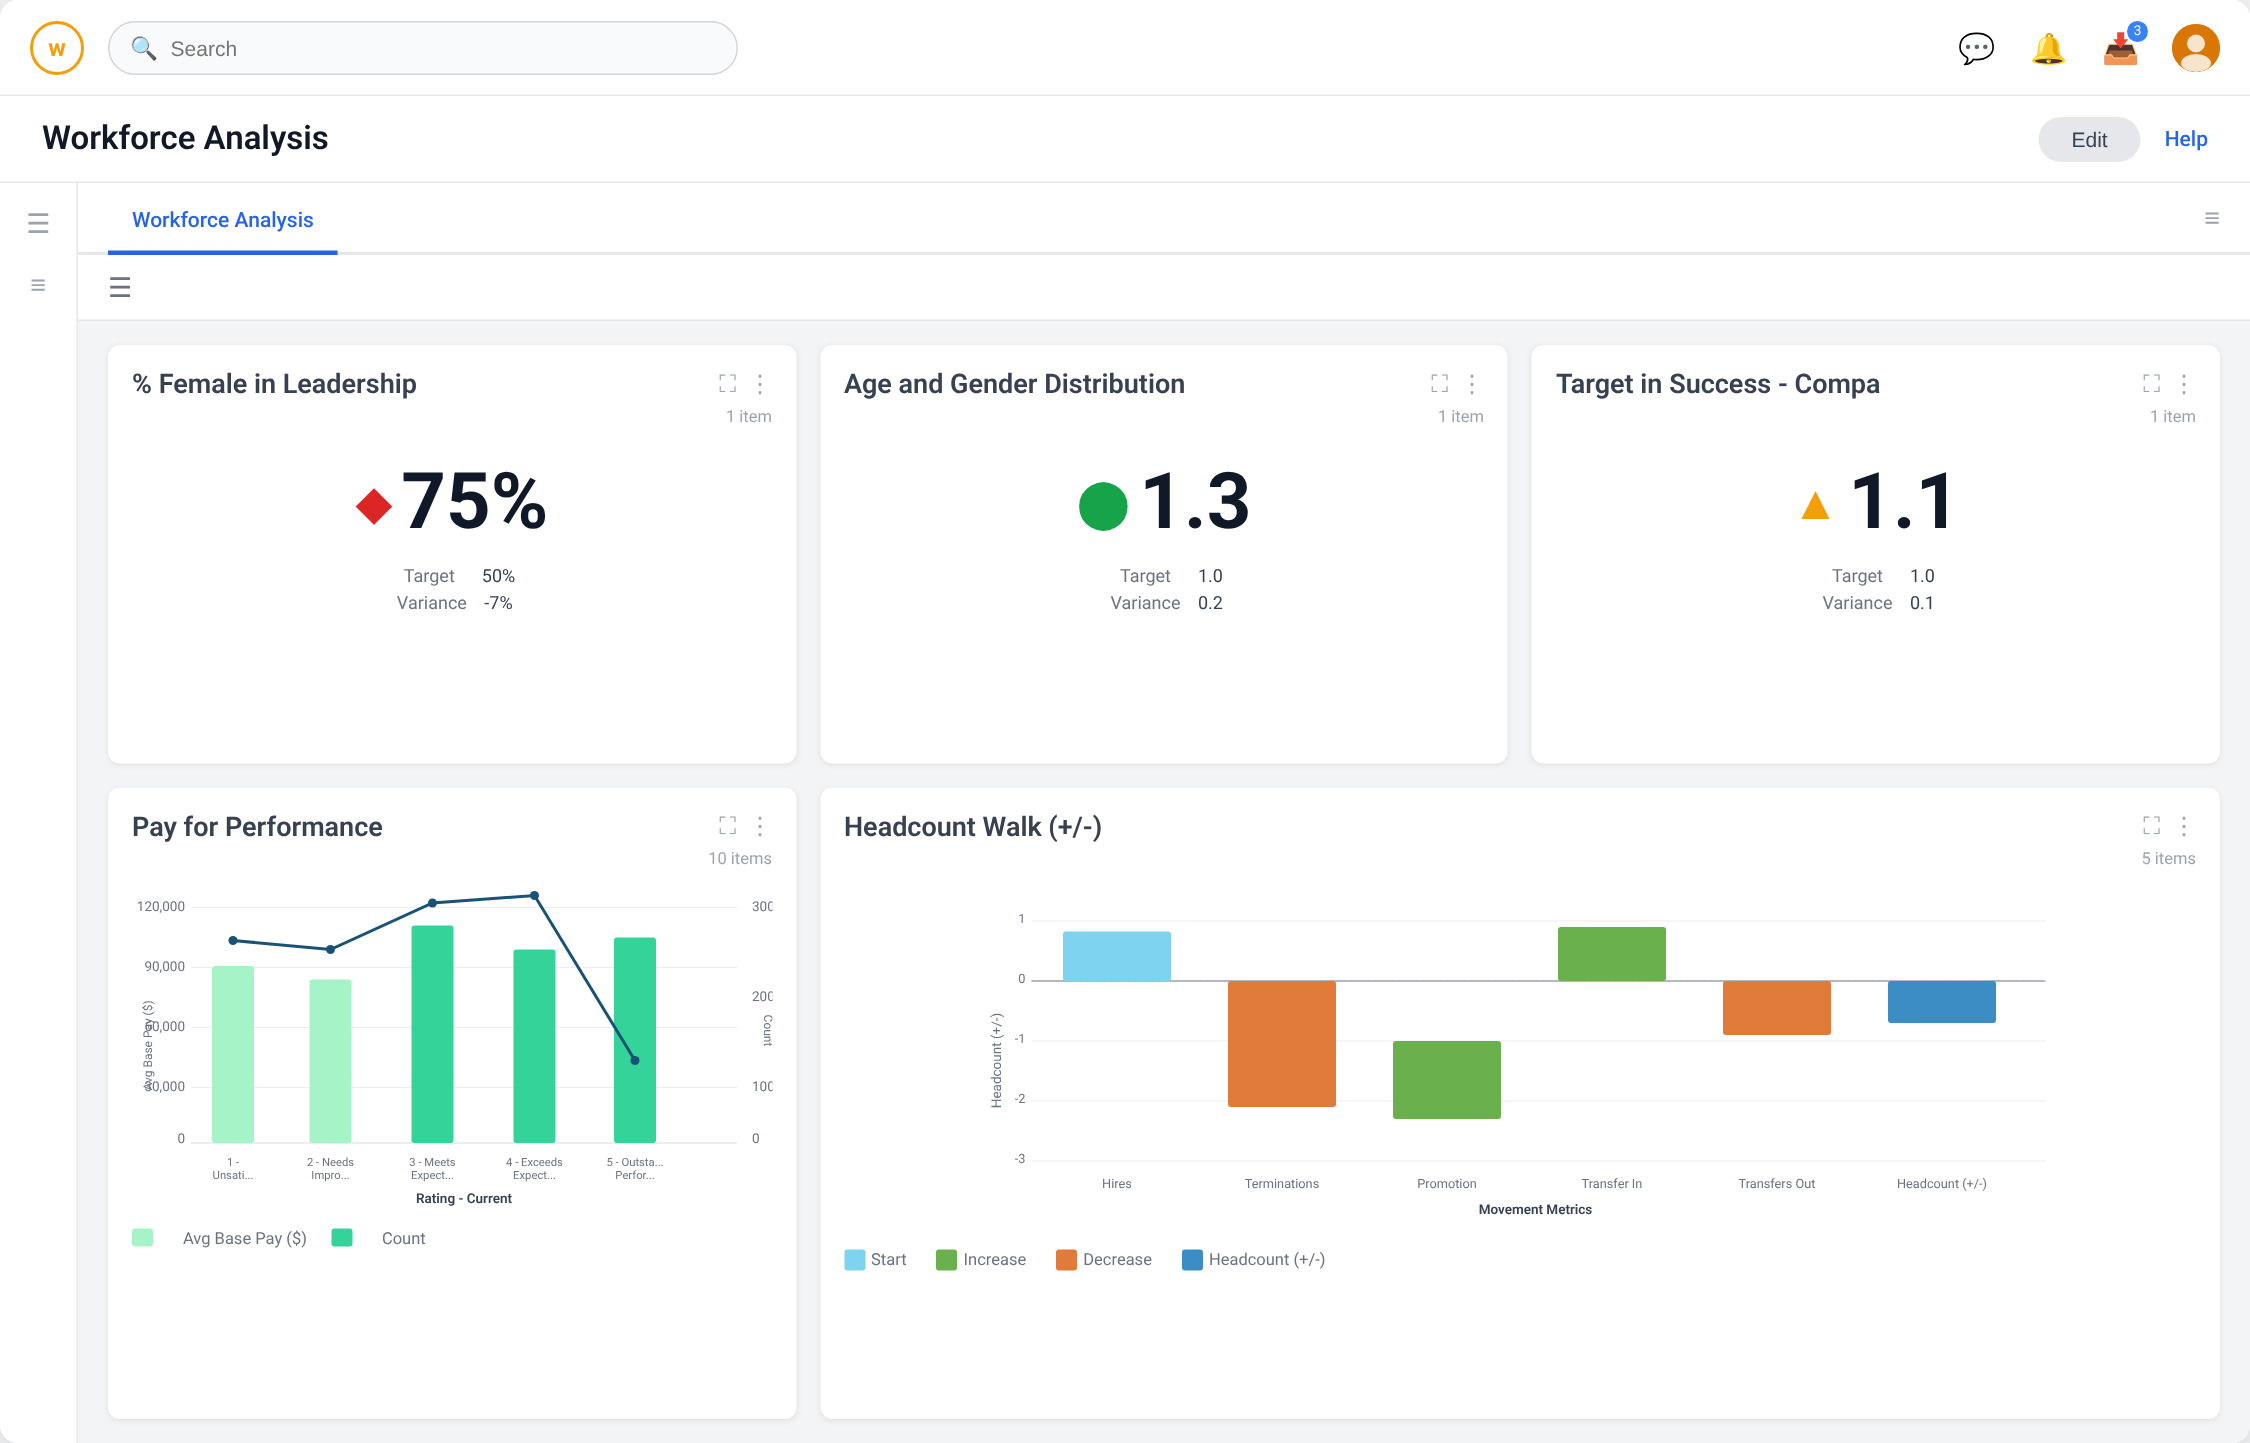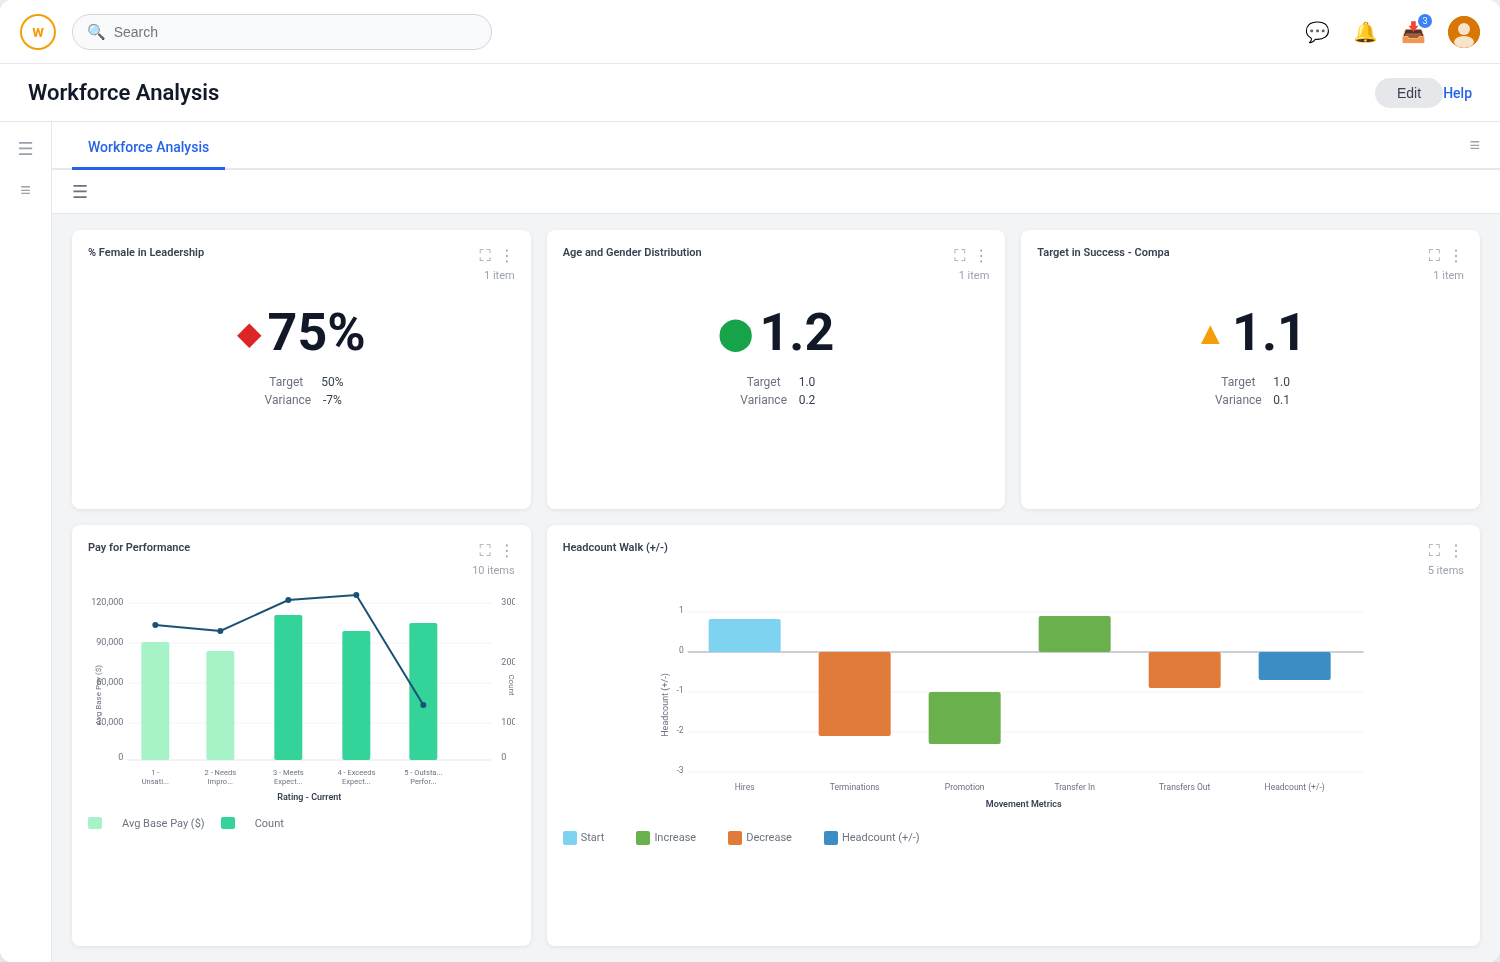--- a/index.html
+++ b/index.html
@@ -14,21 +14,21 @@
     .search-bar input { border: none; background: transparent; outline: none; font-size: 14px; color: #6b7280; width: 100%; }
     .nav-icons { margin-left: auto; display: flex; align-items: center; gap: 20px; }
     .nav-icon { width: 28px; height: 28px; display: flex; align-items: center; justify-content: center; color: #6b7280; font-size: 20px; cursor: pointer; position: relative; }
     .badge { position: absolute; top: -4px; right: -4px; background: #3b82f6; color: #fff; font-size: 9px; border-radius: 50%; width: 14px; height: 14px; display: flex; align-items: center; justify-content: center; }
     .avatar { width: 32px; height: 32px; border-radius: 50%; background: #d97706; overflow: hidden; display: flex; align-items: center; justify-content: center; }
 
     
     .page-header { height: 58px; background: #fff; display: flex; align-items: center; padding: 0 28px; border-bottom: 1px solid #e5e7eb; flex-shrink: 0; }
     .page-title { font-size: 22px; font-weight: 600; color: #111827; flex: 1; }
     .edit-btn { background: #e5e7eb; border: none; border-radius: 20px; padding: 7px 22px; font-size: 14px; font-weight: 500; cursor: pointer; color: #374151; }
-    .help-link { color: #2563eb; font-size: 14px; font-weight: 500; cursor: pointer; text-decoration: none; }
+    .help-link { color: #2563eb; font-size: 14px; font-weight: 500; margin-left: 16px; cursor: pointer; text-decoration: none; }
 
     
     .content-area { display: flex; flex: 1; overflow: hidden; }
     .sidebar { width: 52px; background: #fff; border-right: 1px solid #e5e7eb; display: flex; flex-direction: column; align-items: center; padding-top: 16px; gap: 20px; flex-shrink: 0; }
     .sidebar-icon { color: #9ca3af; font-size: 18px; cursor: pointer; }
 
     .main-content { flex: 1; display: flex; flex-direction: column; overflow: hidden; }
 
     
     .tabs-bar { height: 48px; background: #fff; border-bottom: 2px solid #e5e7eb; display: flex; align-items: flex-end; padding: 0 20px; flex-shrink: 0; }
@@ -38,21 +38,21 @@
 
     
     .filter-bar { height: 44px; background: #fff; border-bottom: 1px solid #e5e7eb; display: flex; align-items: center; padding: 0 20px; flex-shrink: 0; }
     .filter-icon { color: #6b7280; font-size: 18px; cursor: pointer; }
 
     
     .dashboard { flex: 1; overflow-y: auto; padding: 16px 20px; background: #f3f4f6; display: grid; grid-template-columns: 1fr 1fr 1fr; grid-template-rows: auto auto; gap: 16px; }
 
     .card { background: #fff; border-radius: 8px; padding: 16px; box-shadow: 0 1px 4px rgba(0,0,0,0.08); }
     .card-header { display: flex; align-items: flex-start; margin-bottom: 4px; }
-    .card-title { font-size: 11px; font-weight: 600; color: #374151; flex: 1; }
+    .card-title { font-size: 18px; font-weight: 600; color: #374151; flex: 1; }
     .card-actions { display: flex; align-items: center; gap: 8px; }
     .card-action-icon { color: #9ca3af; font-size: 16px; cursor: pointer; }
     .card-items { font-size: 11px; color: #9ca3af; text-align: right; margin-top: 2px; }
 
     
     .kpi-value-row { display: flex; align-items: center; justify-content: center; margin: 20px 0 12px; }
     .kpi-icon { font-size: 32px; margin-right: 6px; }
     .kpi-number { font-size: 52px; font-weight: 700; color: #111827; }
     .kpi-meta { display: flex; flex-direction: column; align-items: center; gap: 4px; }
     .kpi-meta-row { display: flex; gap: 8px; font-size: 12px; color: #6b7280; }
@@ -64,21 +64,21 @@
 
     
     .chart-area { margin-top: 8px; }
     .chart-legend { display: flex; gap: 16px; margin-top: 8px; font-size: 11px; color: #6b7280; align-items: center; }
     .legend-color { width: 14px; height: 12px; border-radius: 2px; display: inline-block; margin-right: 4px; }
 
     
     .headcount-chart { margin-top: 8px; }
 
     
-    .legend-row { display: flex; gap: 32px; margin-top: 12px; font-size: 11px; color: #6b7280; align-items: center; flex-wrap: wrap; }
+    .legend-row { display: flex; gap: 20px; margin-top: 12px; font-size: 11px; color: #6b7280; align-items: center; flex-wrap: wrap; }
     .legend-item { display: flex; align-items: center; gap: 4px; }
     .legend-dot { width: 14px; height: 14px; border-radius: 2px; flex-shrink: 0; }
   </style>
 </head>
 <body>
 
 <div class="app-shell">
 
   <div class="top-nav">
     <div class="logo">w</div>
@@ -160,21 +160,21 @@
           <div class="card-header">
             <div class="card-title">Age and Gender Distribution</div>
             <div class="card-actions">
               <span class="card-action-icon">⛶</span>
               <span class="card-action-icon">⋮</span>
             </div>
           </div>
           <div class="card-items">1 item</div>
           <div class="kpi-value-row">
             <span class="kpi-icon" style="color:#16a34a;">⬤</span>
-            <span class="kpi-number">1.2</span>
+            <span class="kpi-number">1.3</span>
           </div>
           <div class="kpi-meta">
             <div class="kpi-meta-row">
               <span class="kpi-meta-label">Target</span>
               <span class="kpi-meta-value">1.0</span>
             </div>
             <div class="kpi-meta-row">
               <span class="kpi-meta-label">Variance</span>
               <span class="kpi-meta-value">0.2</span>
             </div>

